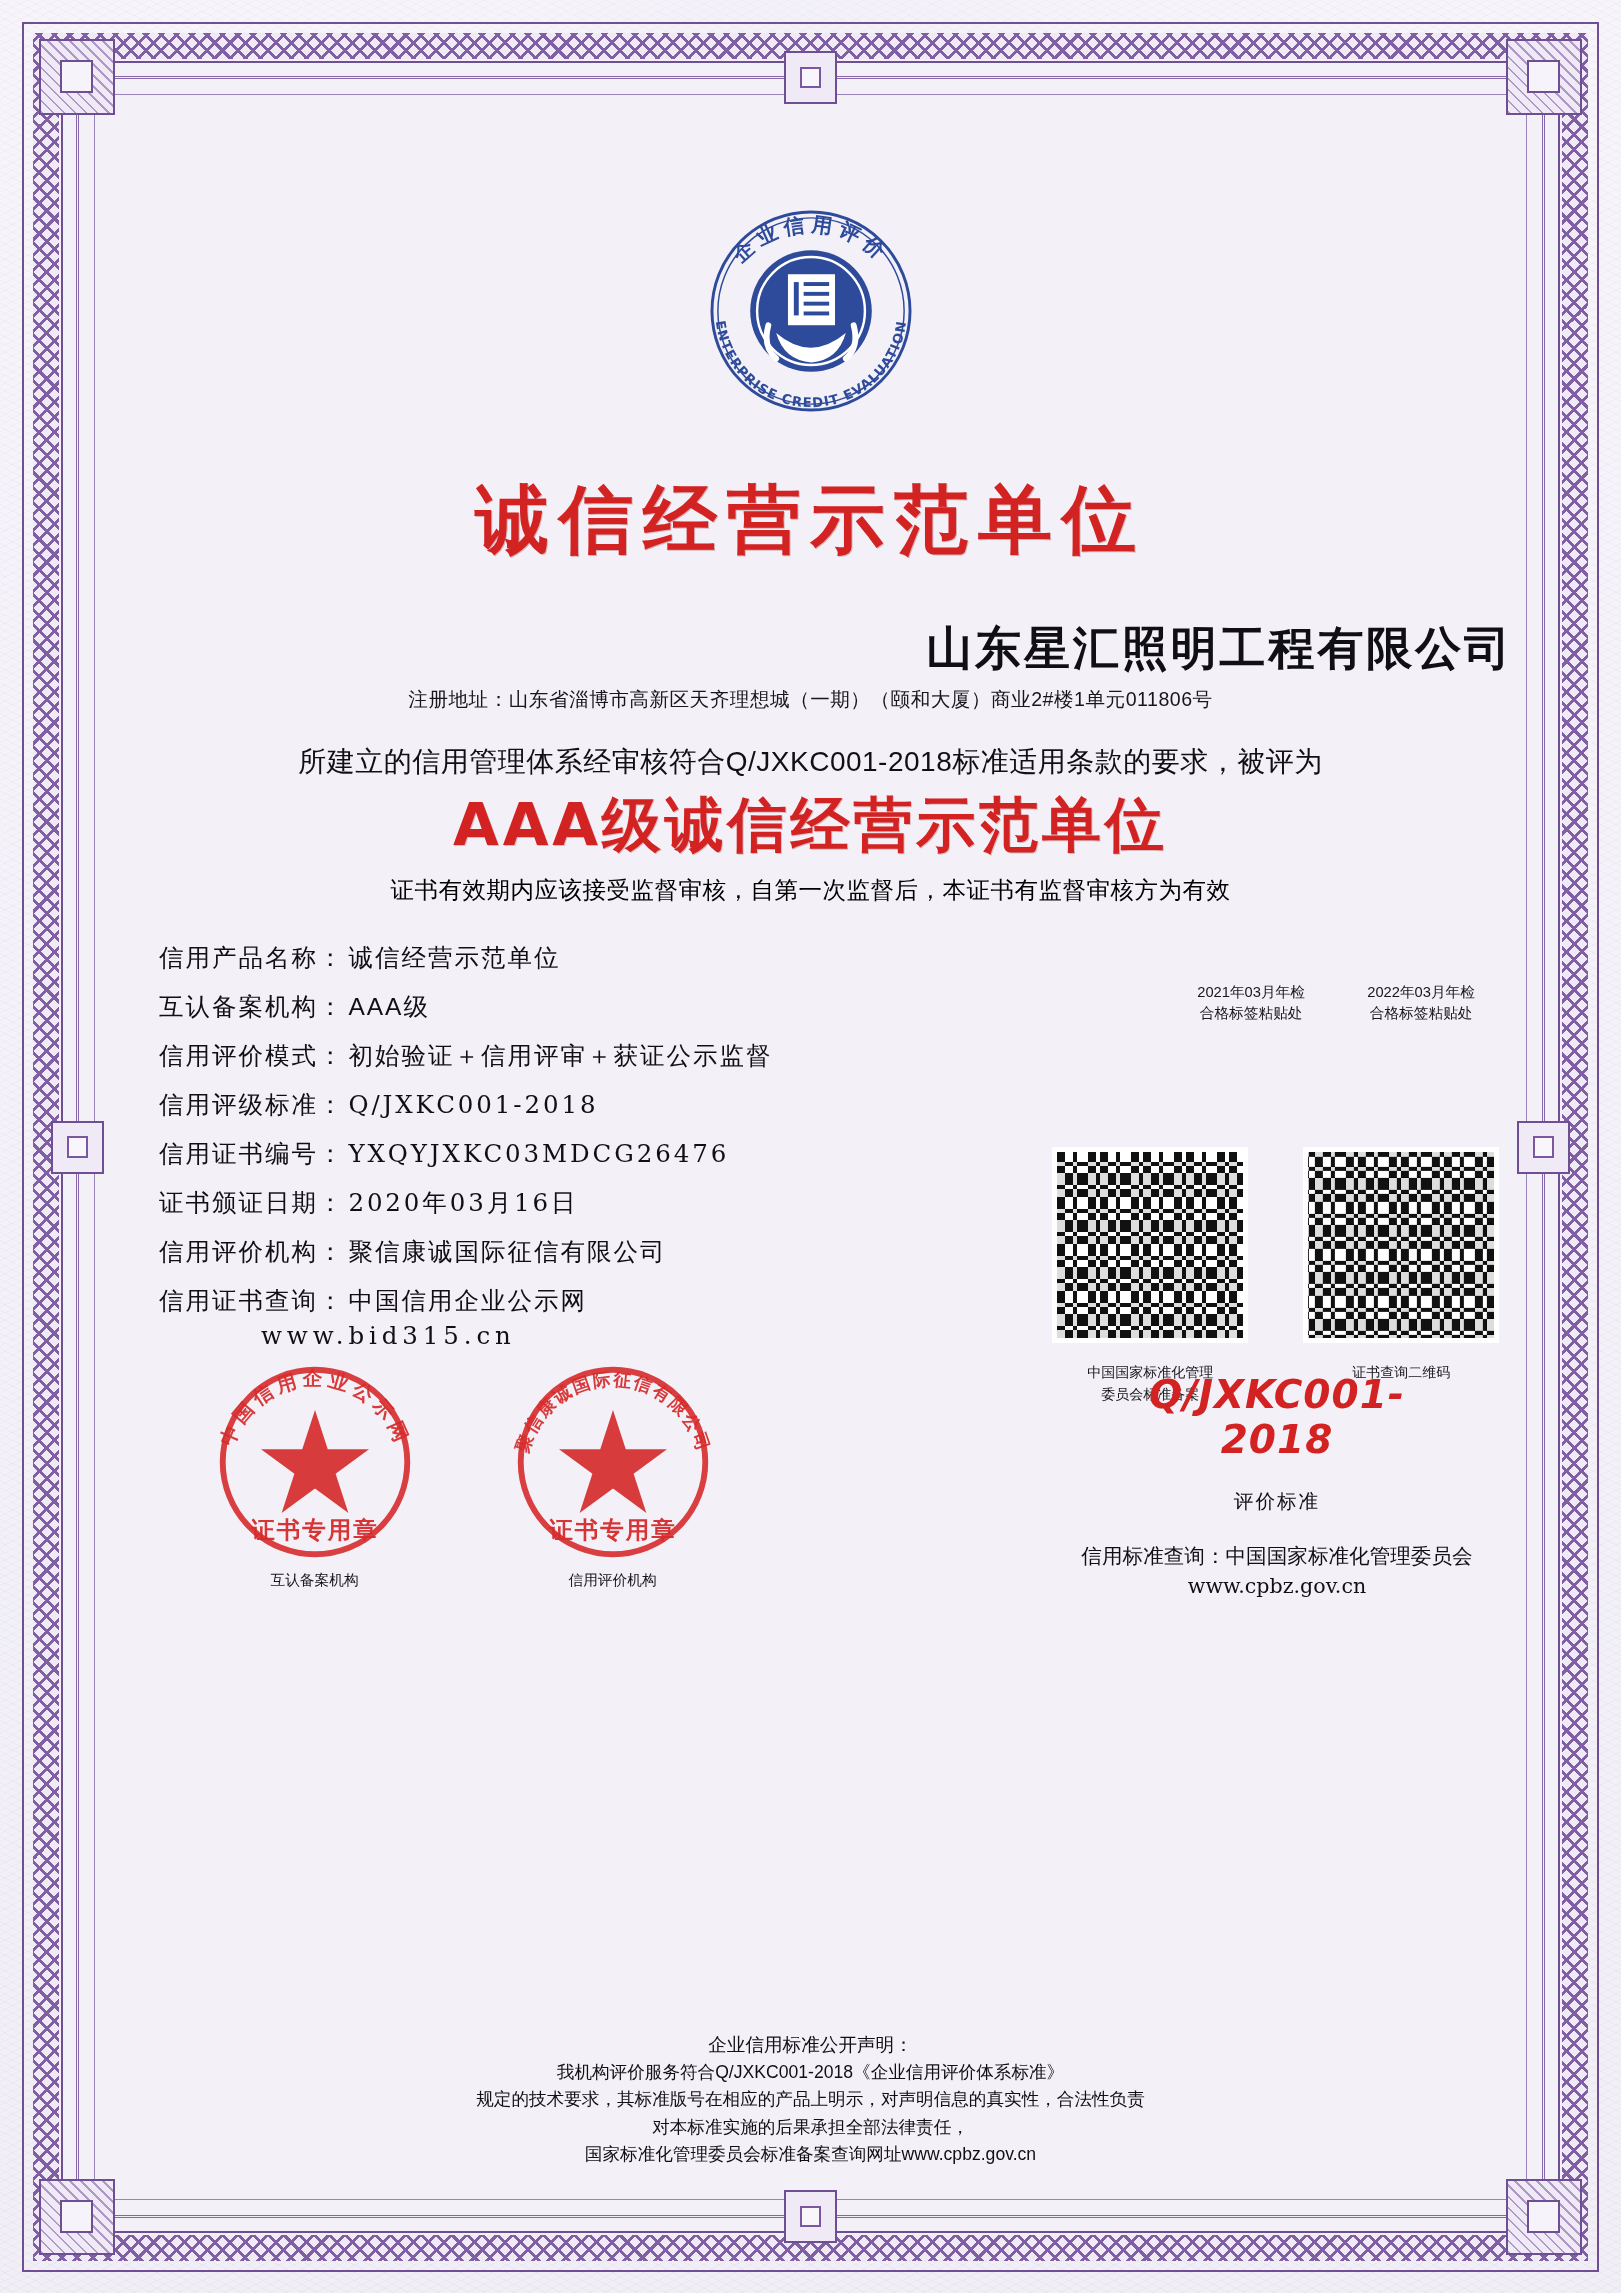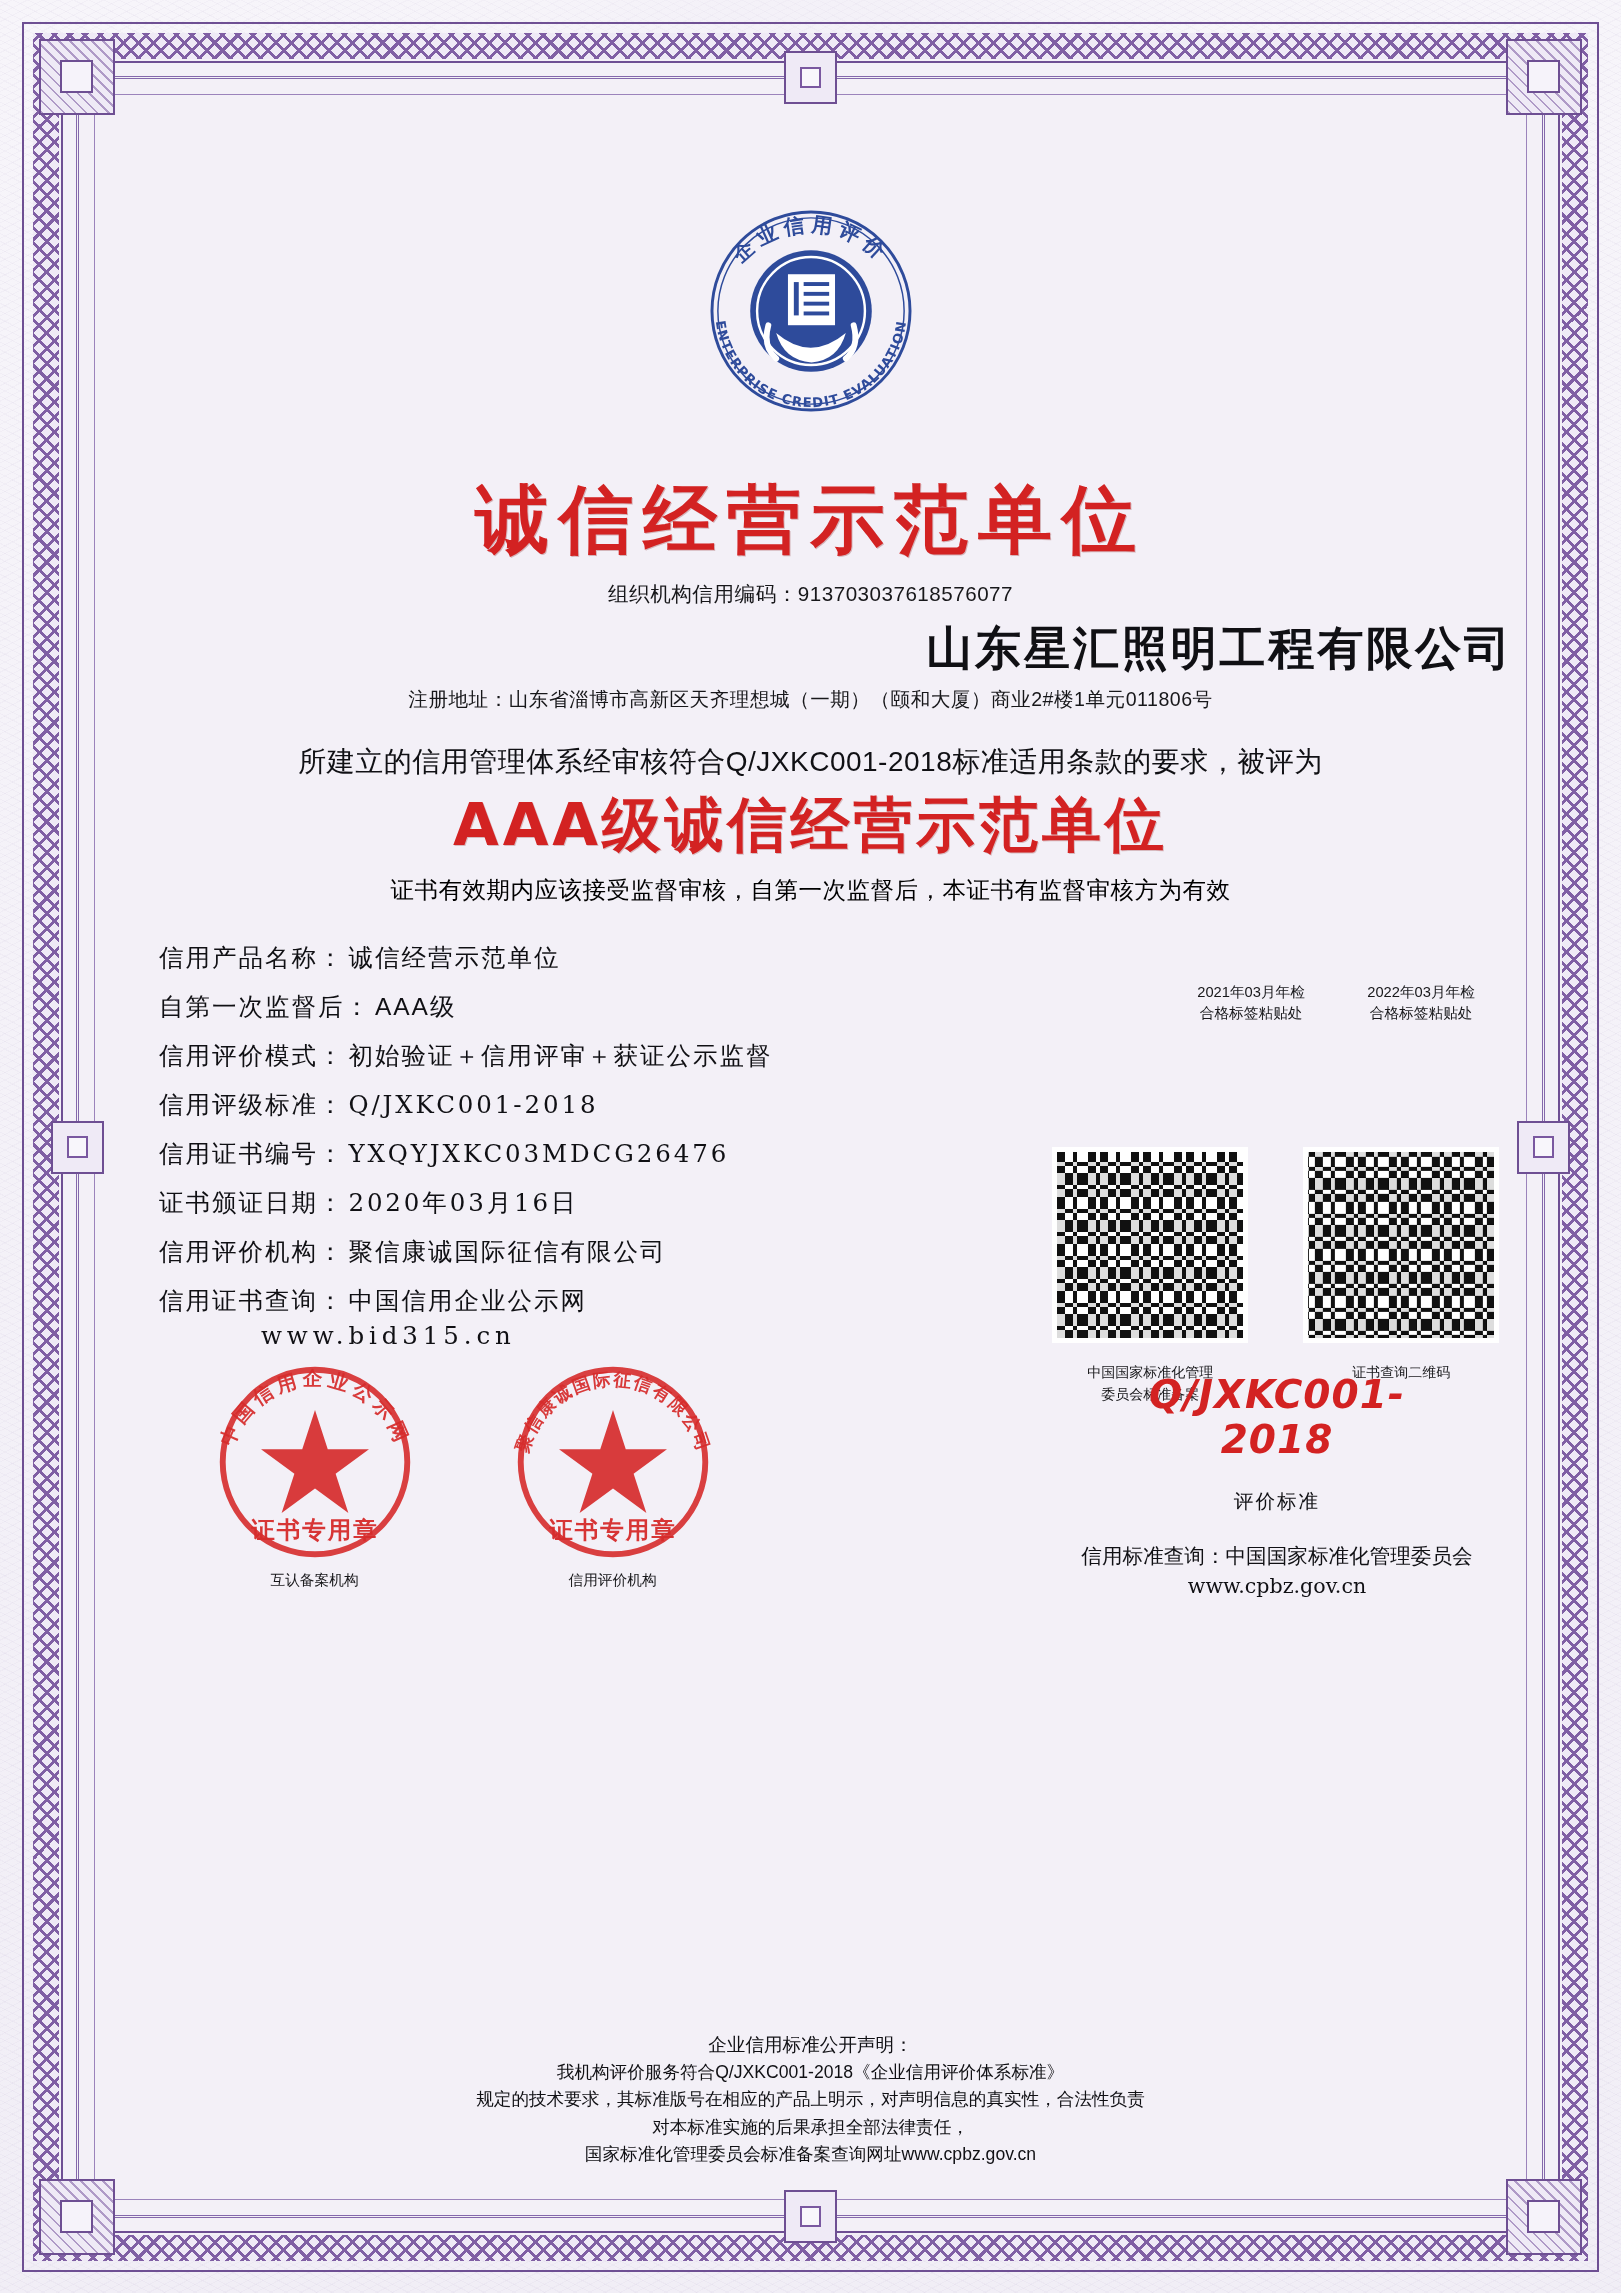--- a/index.html
+++ b/index.html
@@ -431,34 +431,33 @@
         <text font-family="DejaVu Sans, sans-serif" font-size="21" font-weight="bold" fill="#2e4b9b" letter-spacing="6">
           <textPath href="#arcTop" startOffset="50%" text-anchor="middle">企业信用评价</textPath>
         </text>
         <text font-family="DejaVu Sans, sans-serif" font-size="13.5" font-weight="bold" fill="#2e4b9b" letter-spacing="1.2">
           <textPath href="#arcBottom" startOffset="50%" text-anchor="middle">ENTERPRISE CREDIT EVALUATION</textPath>
         </text>
       </svg>
     </div>
 
     <div class="main-title">诚信经营示范单位</div>
-    <div class="credit-code">组织机构信用编码：913703037618576077</div>
     <div class="company">山东星汇照明工程有限公司</div>
     <div class="address">注册地址：山东省淄博市高新区天齐理想城（一期）（颐和大厦）商业2#楼1单元011806号</div>
     <div class="statement">所建立的信用管理体系经审核符合Q/JXKC001-2018标准适用条款的要求，被评为</div>
     <div class="grade-title">AAA级诚信经营示范单位</div>
     <div class="note">证书有效期内应该接受监督审核，自第一次监督后，本证书有监督审核方为有效</div>
 
     <div class="details">
         <div class="detail-row">
           <span class="detail-label">信用产品名称：</span>
           <span class="detail-value">诚信经营示范单位</span>
         </div>
         <div class="detail-row">
-          <span class="detail-label">自第一次监督后：</span>
+          <span class="detail-label">互认备案机构：</span>
           <span class="detail-value">AAA级</span>
         </div>
         <div class="detail-row">
           <span class="detail-label">信用评价模式：</span>
           <span class="detail-value">初始验证＋信用评审＋获证公示监督</span>
         </div>
         <div class="detail-row mono">
           <span class="detail-label">信用评级标准：</span>
           <span class="detail-value">Q/JXKC001-2018</span>
         </div>

